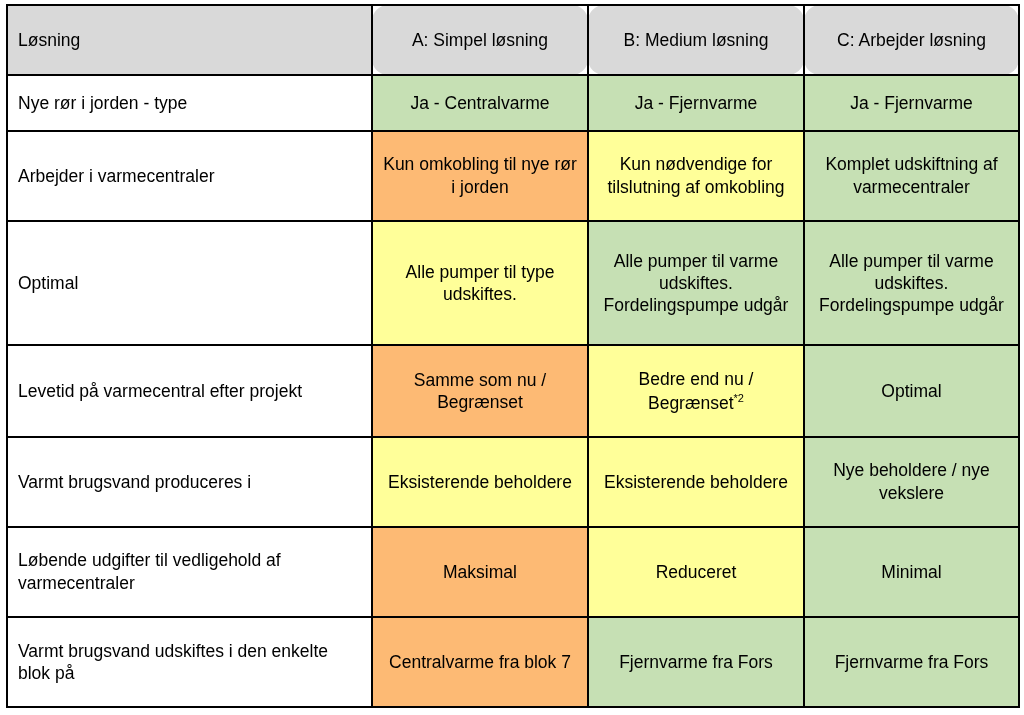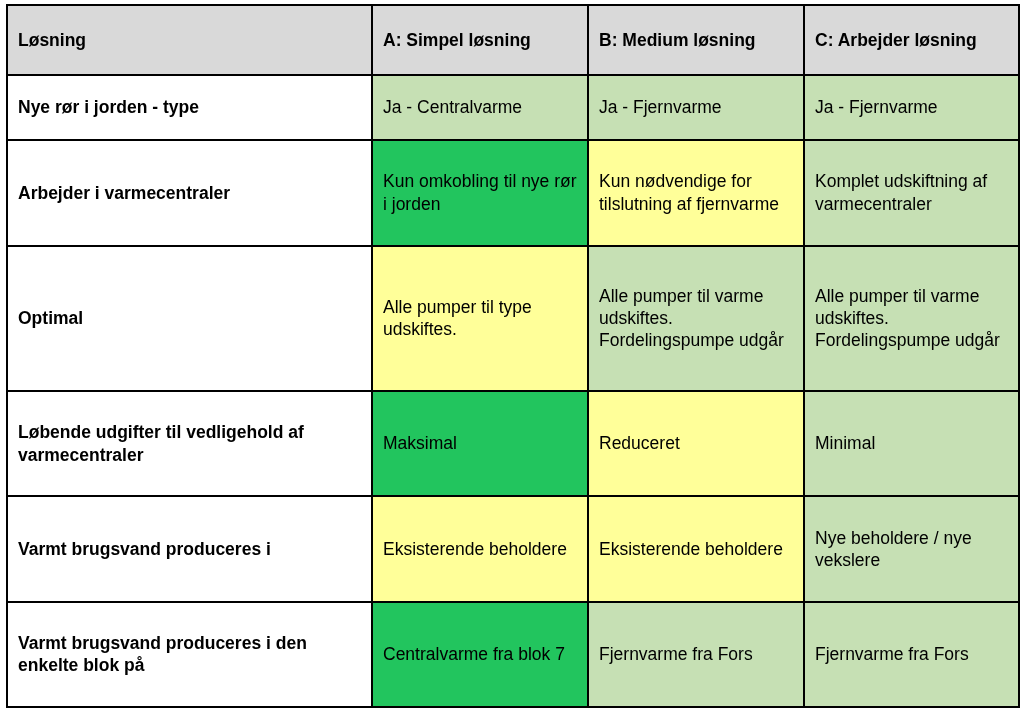--- a/index.html
+++ b/index.html
@@ -33,42 +33,43 @@
 
   table.matrix th, table.matrix td {
     border: 2px solid #000000;
     padding: 6px 10px;
     font-size: 17.5px;
     line-height: 1.28;
     vertical-align: middle;
   }
   thead th {
     background: #d9d9d9;
-    font-weight: bold;
+    font-weight: normal;
     font-size: 19px;
     height: 56px;
   }
   thead th.rowhead {
     text-align: left;
   }
   thead th.opt {
-    text-align: left;
+    text-align: center;
+    border-radius: 16px;
   }
   tbody td.rowlabel {
     text-align: left;
     background: #ffffff;
-    font-weight: bold;
+    font-weight: normal;
   }
   tbody td.val {
-    text-align: left;
+    text-align: center;
     margin-left: 23px;
   }
   .green  { background: #c6e0b4; }
   .yellow { background: #ffff99; }
-  .red    { background: #22c55e; }
+  .red    { background: #fdba74; }
   sup { font-size: 11px; vertical-align: super; }
 </style>
 </head>
 <body>
 
 <div class="sheet">
   <table class="matrix">
     <colgroup>
       <col class="c0">
         <col class="c1">
@@ -86,42 +87,48 @@
     <tbody id="tbody">
         <tr>
           <td class="rowlabel">Nye rør i jorden - type</td>
           <td class="val green">Ja - Centralvarme</td>
           <td class="val green">Ja - Fjernvarme</td>
           <td class="val green">Ja - Fjernvarme</td>
         </tr>
         <tr>
           <td class="rowlabel">Arbejder i varmecentraler</td>
           <td class="val red">Kun omkobling til nye rør i jorden</td>
-          <td class="val yellow">Kun nødvendige for tilslutning af fjernvarme</td>
+          <td class="val yellow">Kun nødvendige for tilslutning af omkobling</td>
           <td class="val green">Komplet udskiftning af varmecentraler</td>
         </tr>
         <tr>
           <td class="rowlabel">Optimal</td>
           <td class="val yellow">Alle pumper til type udskiftes.</td>
           <td class="val green">Alle pumper til varme udskiftes. Fordelingspumpe udgår</td>
           <td class="val green">Alle pumper til varme udskiftes. Fordelingspumpe udgår</td>
         </tr>
         <tr>
-          <td class="rowlabel">Løbende udgifter til vedligehold af varmecentraler</td>
-          <td class="val red">Maksimal</td>
-          <td class="val yellow">Reduceret</td>
-          <td class="val green">Minimal</td>
+          <td class="rowlabel">Levetid på varmecentral efter projekt</td>
+          <td class="val red">Samme som nu / Begrænset</td>
+          <td class="val yellow">Bedre end nu / Begrænset<sup>*2</sup></td>
+          <td class="val green">Optimal</td>
         </tr>
         <tr>
           <td class="rowlabel">Varmt brugsvand produceres i</td>
           <td class="val yellow">Eksisterende beholdere</td>
           <td class="val yellow">Eksisterende beholdere</td>
           <td class="val green">Nye beholdere / nye vekslere</td>
         </tr>
         <tr>
-          <td class="rowlabel">Varmt brugsvand produceres i den enkelte blok på</td>
+          <td class="rowlabel">Løbende udgifter til vedligehold af varmecentraler</td>
+          <td class="val red">Maksimal</td>
+          <td class="val yellow">Reduceret</td>
+          <td class="val green">Minimal</td>
+        </tr>
+        <tr>
+          <td class="rowlabel">Varmt brugsvand udskiftes i den enkelte blok på</td>
           <td class="val red">Centralvarme fra blok 7</td>
           <td class="val green">Fjernvarme fra Fors</td>
           <td class="val green">Fjernvarme fra Fors</td>
         </tr>
       </tbody>
   </table>
 </div>
 
 </body></html>

